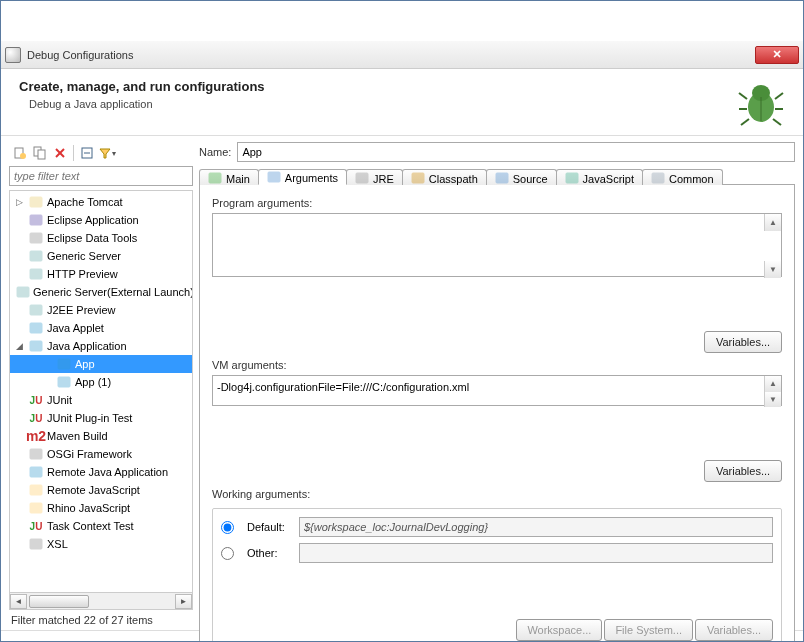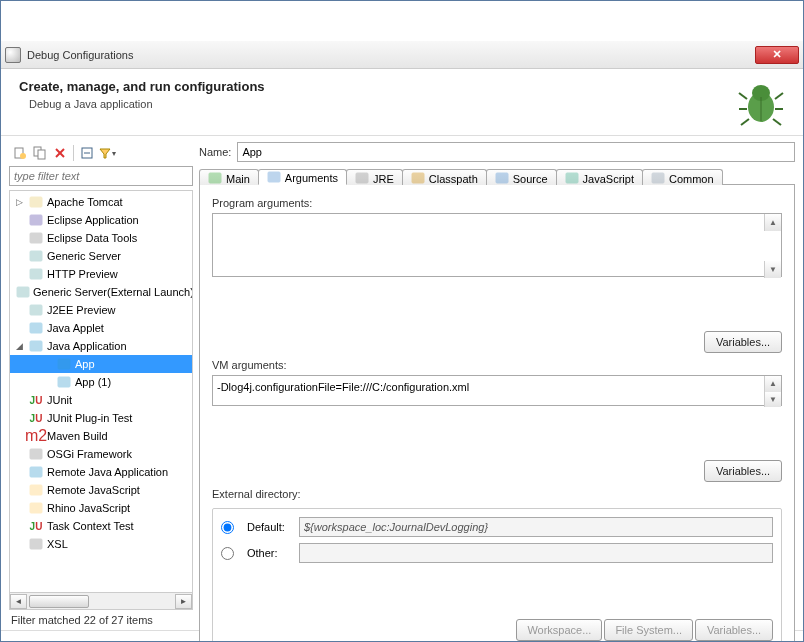--- a/index.html
+++ b/index.html
@@ -255,21 +255,21 @@
           <span class="twisty"></span>
           <span class="ticon">
             <span style="color:#393;font-weight:bold;font-size:10px">J</span>
             <span style="color:#c33;font-weight:bold;font-size:10px">U</span>
           </span>
           <span class="tlabel">JUnit Plug-in Test</span>
         </div>
         <div class="tree-item">
           <span class="twisty"></span>
           <span class="ticon">
-            <span style="color:#c33;font-weight:normal;font-size:16px">m2</span>
+            <span style="color:#c33;font-weight:bold;font-size:14px">m2</span>
           </span>
           <span class="tlabel">Maven Build</span>
         </div>
         <div class="tree-item">
           <span class="twisty"></span>
           <span class="ticon">
             <svg width="14" height="14">
               <rect x="1" y="2" width="12" height="10" rx="1" fill="#888" opacity="0.35" stroke="#888"></rect>
             </svg>
           </span>
@@ -400,21 +400,21 @@
         <textarea class="ta-vm" style="">-Dlog4j.configurationFile=File:///C:/configuration.xml</textarea>
         <div class="vscroll-arrows">
             <div>▲</div>
             <div>▼</div>
           </div>
       </div>
       <div class="btn-row">
           <button class="btn">Variables...</button>
         </div>
 
-      <div class="section-label">External directory:</div>
+      <div class="section-label">Working arguments:</div>
       <div class="wd-group">
         <div class="wd-row">
           <label class="radio-lbl">
               <input type="radio" name="wd" checked="" style="">
               <span>Default:</span>
             </label>
           <input type="text" disabled="" value="${workspace_loc:JournalDevLogging}" style="">
         </div>
         <div class="wd-row">
           <label class="radio-lbl">

